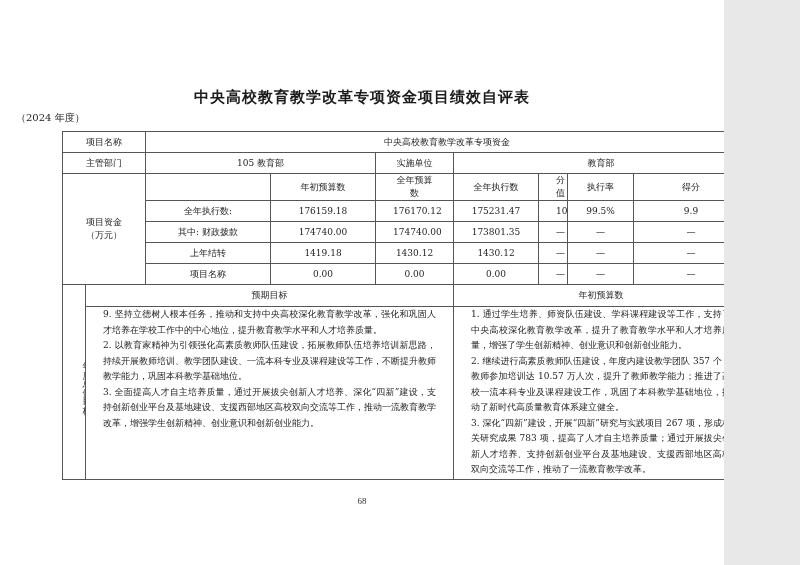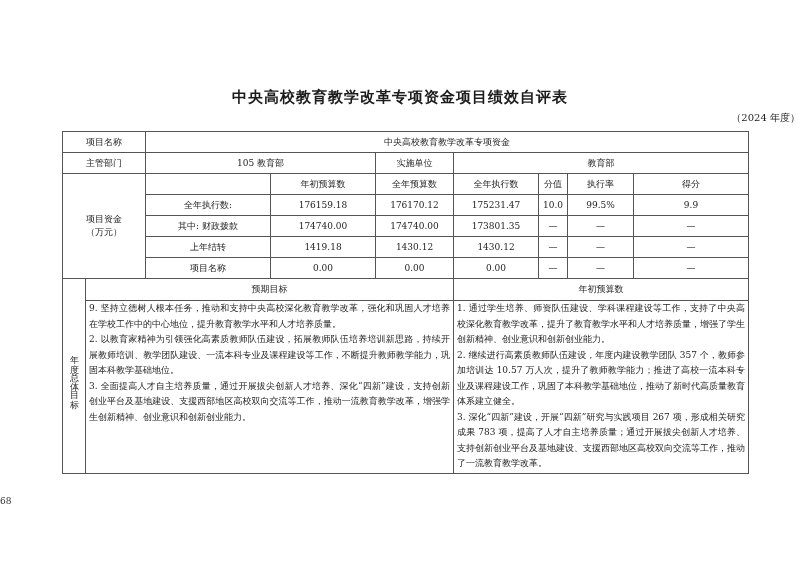--- a/index.html
+++ b/index.html
@@ -1,53 +1,53 @@
 <!DOCTYPE html>
 <html><head>
 <meta charset="utf-8">
 <style>
   html, body { margin: 0; padding: 0; background: #e8e8e8; }
   .page {
     position: relative;
-    width: 800px;
+    width: 724px;
     height: 565px;
     background: #ffffff;
     font-family: "DejaVu Serif", serif;
     color: #222222;
     overflow: hidden;
   }
   .title {
     position: absolute;
     top: 88px; left: 0; width: 100%;
     text-align: center;
     font-size: 15px;
     font-weight: bold;
     letter-spacing: 1px;
     color: #1c1c1c;
   }
   .subtitle {
     position: absolute;
-    top: 111px; left: 0; width: 100%;
-    text-align: right;
+    top: 111px; left: 16px; width: 100%;
+    text-align: left;
     font-size: 10px;
     color: #1c1c1c;
   }
   table.main {
     position: absolute;
     left: 62px; top: 131px;
     width: 686px;
     border-collapse: collapse;
     table-layout: fixed;
     border: 1.4px solid #3c3c3c;
   }
   table.main td {
     border: 1px solid #555555;
     font-size: 9px;
     color: #242424;
-    padding: 0 3px;
+    padding: 0 17px;
     overflow: hidden;
   }
   tr.r { height: 21px; }
   tr.rh { height: 22px; }
   tr.rbig { height: 173px; }
   td.c { text-align: center; vertical-align: middle; }
   td.right { text-align: center; padding-right: 5px; vertical-align: middle; }
   td.side { text-align: center; vertical-align: middle; line-height: 13px; }
   td.vert { text-align: center; vertical-align: middle; }
   .vtext {
@@ -65,22 +65,24 @@
   }
   td.txt p {
     margin: 0;
     font-size: 9px;
     line-height: 15.5px;
     color: #242424;
   }
   .pagenum {
     position: absolute;
     top: 496px; left: 0; width: 100%;
+    text-align: center;
     font-size: 9px;
     color: #333333;
+    font-family: Liberation Serif, serif;
   }
 </style>
 </head>
 <body>
 
 <div class="page">
 
   <div class="title">中央高校教育教学改革专项资金项目绩效自评表</div>
   <div class="subtitle">（2024 年度）</div>
 

